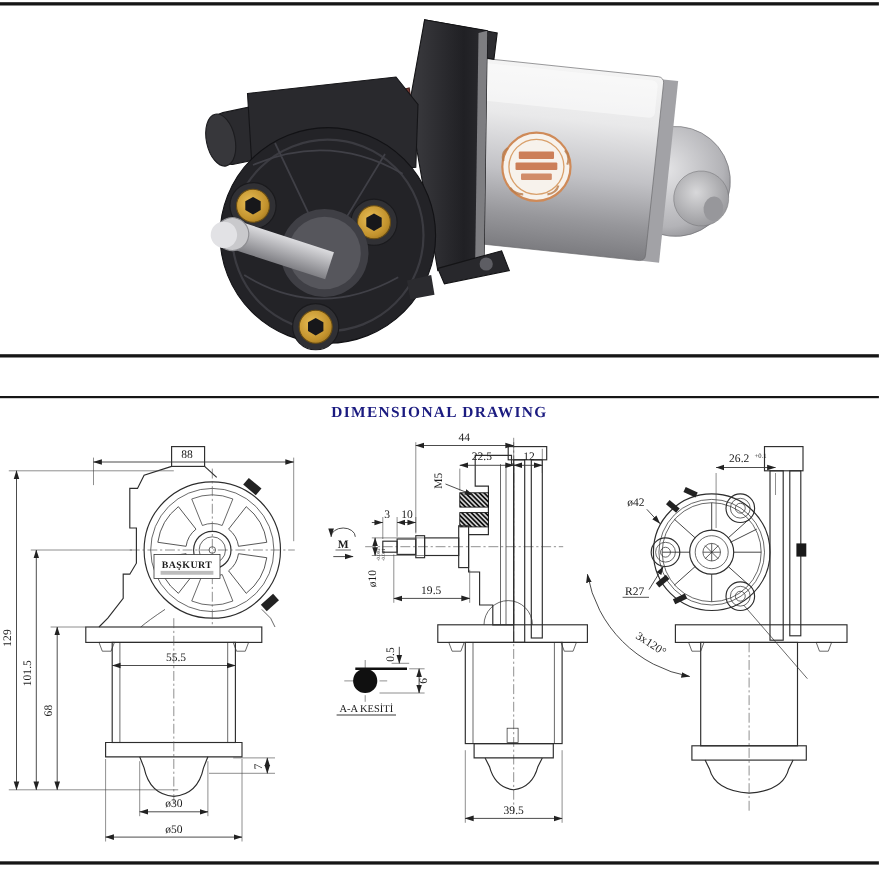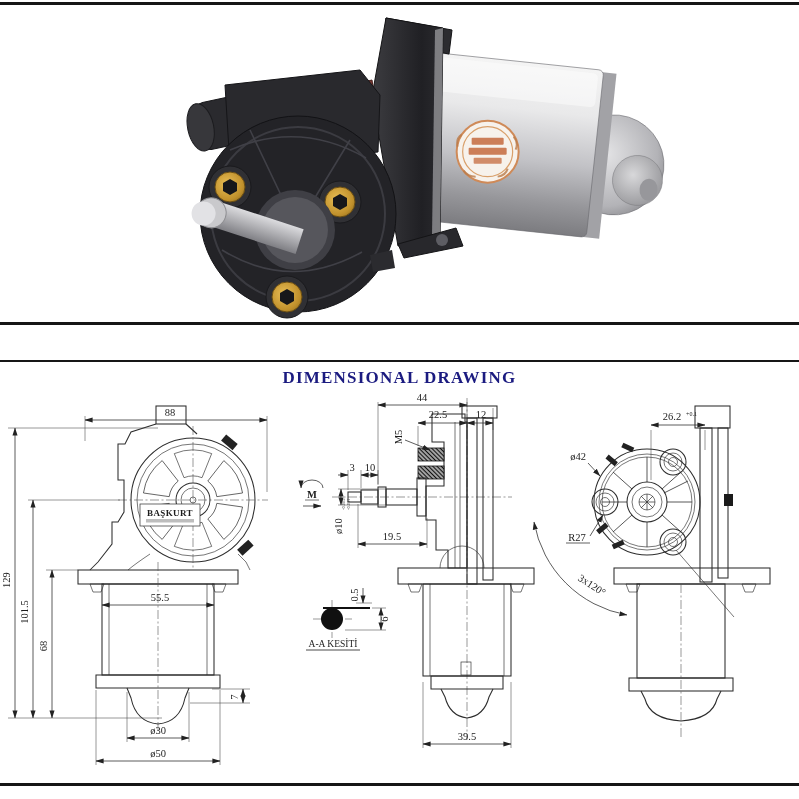--- a/index.html
+++ b/index.html
@@ -1,20 +1,20 @@
 <!DOCTYPE html>
 <html><head>
 <meta charset="utf-8">
 <style>
   html,body{margin:0;padding:0;background:#fff;}
   #page{position:relative;width:799px;height:799px;background:#fff;overflow:hidden;
         font-family:"Liberation Serif",serif;}
   .rule{position:absolute;left:0;width:799px;background:#161616;}
   #title{position:absolute;top:368px;left:0;width:799px;text-align:center;
-         font-family:"Liberation Serif",serif;font-weight:bold;font-size:17px;
+         font-family:"Liberation Serif",serif;font-weight:bold;font-size:14px;
          letter-spacing:1.2px;color:#1b1b80;}
   svg text{font-family:"Liberation Serif",serif;}
   .d{font-size:10.5px;fill:#1c1c1c;}
   .dsm{font-size:6px;fill:#1c1c1c;}
   .dtiny{font-size:4.4px;fill:#1c1c1c;}
   .dim{stroke:#333;stroke-width:.8;fill:none;}
   .ext{stroke:#444;stroke-width:.55;fill:none;}
   .out{fill:none;stroke:#2d2d2d;stroke-width:1.05;}
   .thin{fill:none;stroke:#2d2d2d;stroke-width:.65;}
   .cl{fill:none;stroke:#555;stroke-width:.6;stroke-dasharray:9 2.5 2 2.5;}

